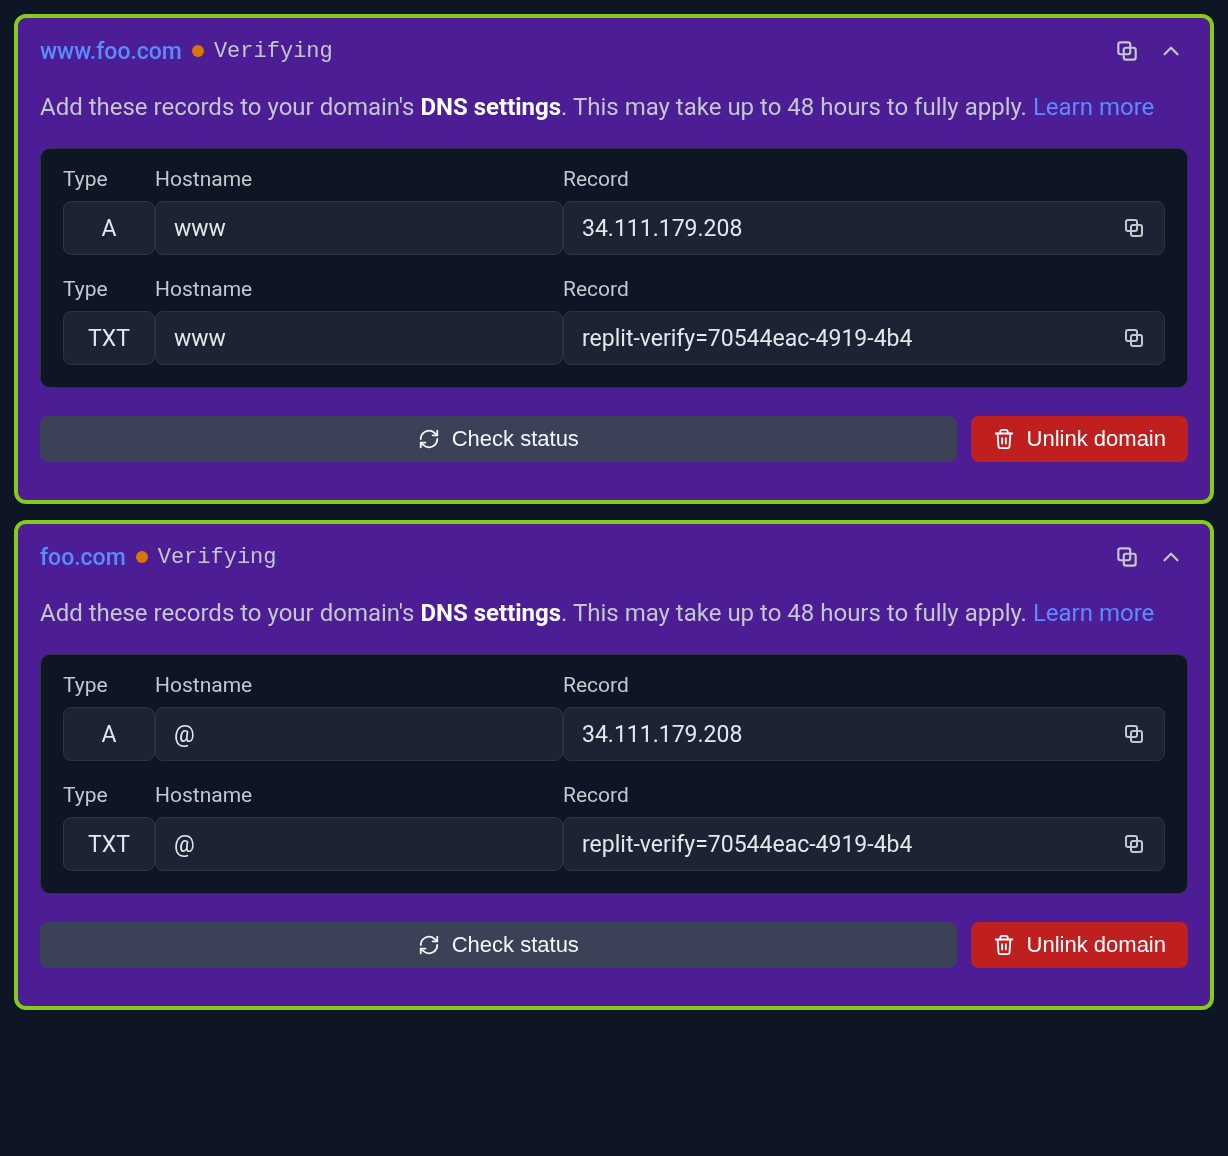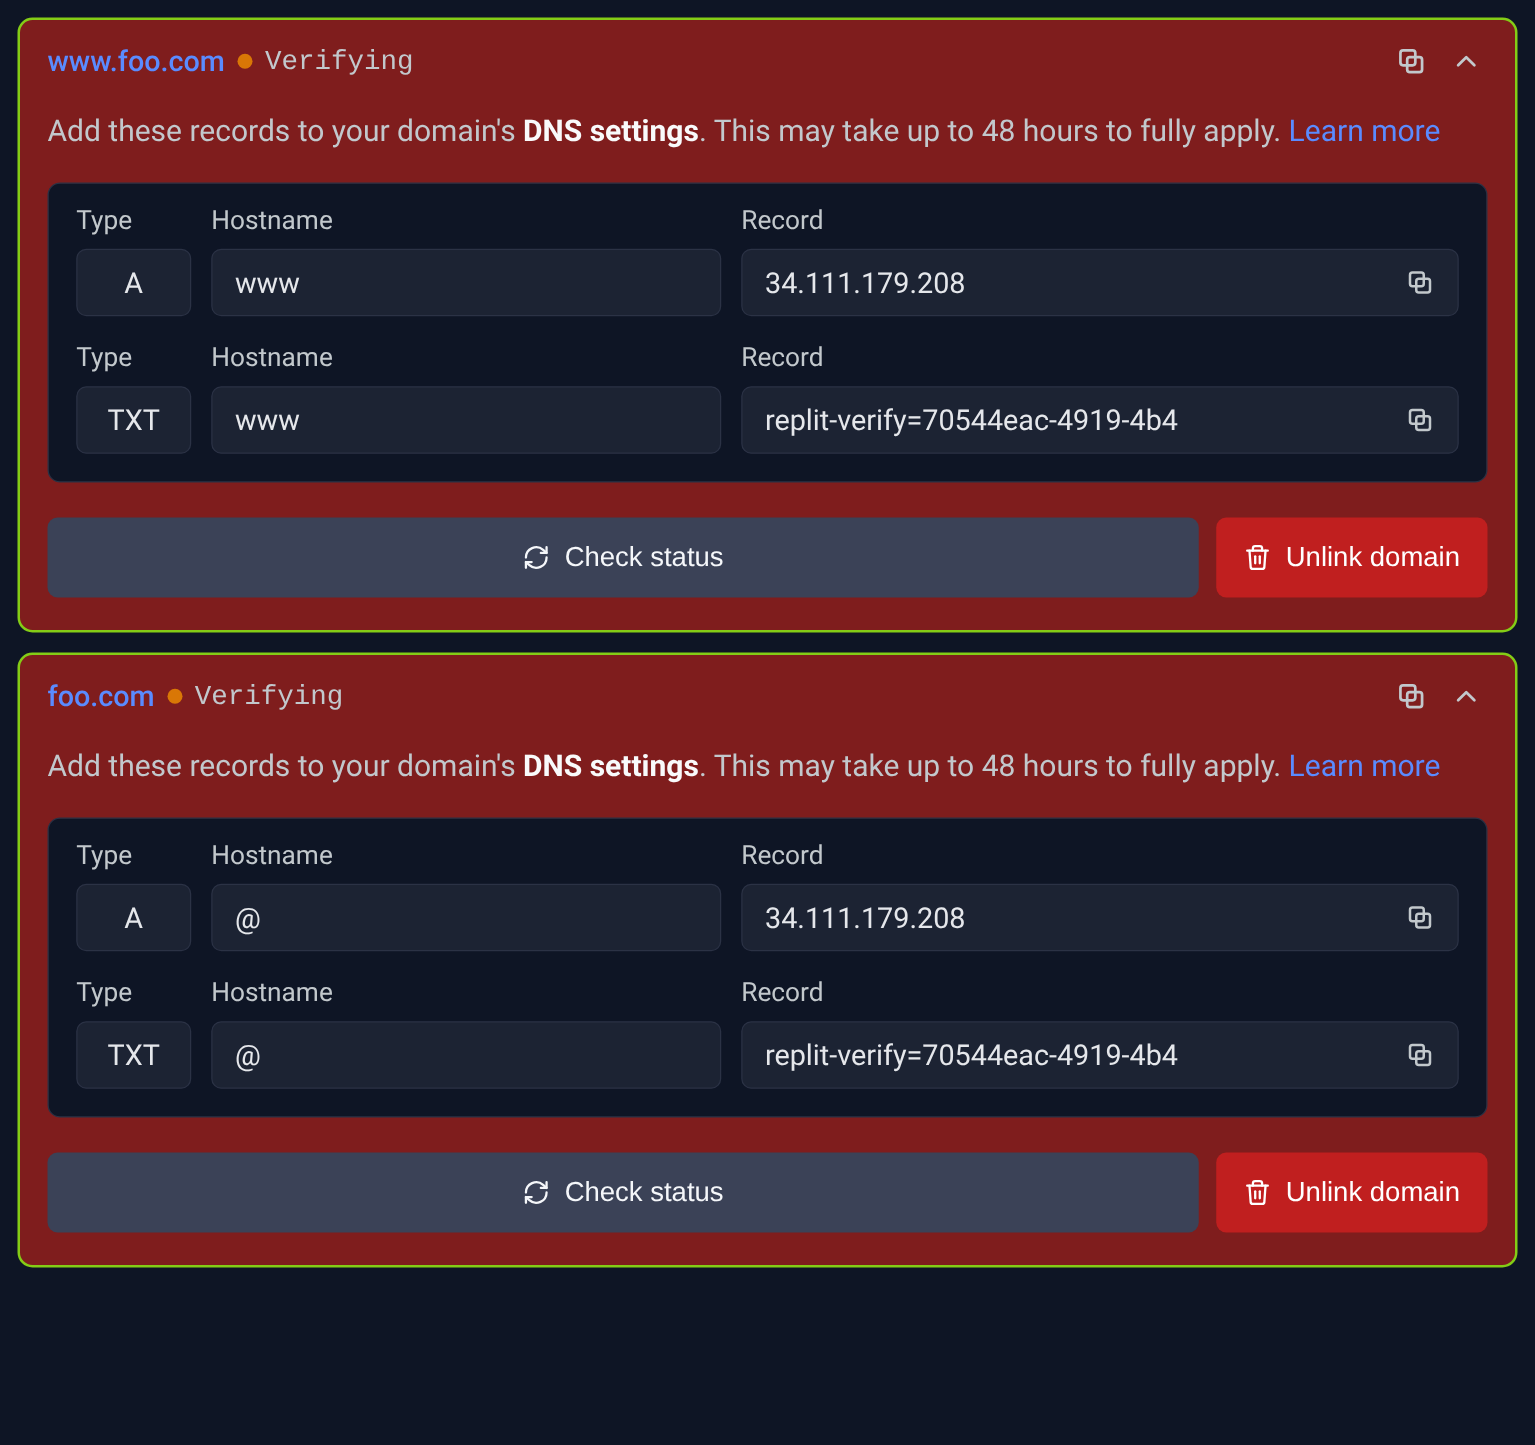--- a/index.html
+++ b/index.html
@@ -5,24 +5,24 @@
   * { box-sizing: border-box; margin: 0; padding: 0; }
   body {
     background: #0e1525;
     font-family: -apple-system, BlinkMacSystemFont, "Segoe UI", Roboto, sans-serif;
     padding: 14px;
     color: #e5e7eb;
     font-size: 22px;
     width: 1228px;
   }
   .domain-card {
-    background: #7f1d1d;
-    border: 2px solid #84cc16;
+    background: #4c1d95;
+    border: 4px solid #84cc16;
     border-radius: 12px;
-    padding: 16px 22px 26px 22px;
+    padding: 16px 22px 38px 22px;
     margin-bottom: 16px;
   }
   .card-header {
     display: flex;
     align-items: center;
     gap: 10px;
     margin-bottom: 18px;
   }
   .domain-link {
     color: #5a8bff;
@@ -63,21 +63,20 @@
   .learn-more { color: #5a8bff; cursor: pointer; text-align: center; }
   .records-box {
     background: #0e1525;
     border: 1px solid #2b3245;
     border-radius: 10px;
     padding: 18px 22px 22px 22px;
   }
   .record-row {
     display: grid;
     grid-template-columns: 92px 408px 1fr;
-    gap: 16px;
     margin-bottom: 22px;
   }
   .record-row:last-child { margin-bottom: 0; }
   .field-label {
     color: #c2c8cc;
     font-size: 21px;
     margin-bottom: 10px;
     display: block;
   }
   .field-value {
@@ -109,21 +108,21 @@
     padding: 0 0 0 12px;
     display: flex;
     align-items: center;
   }
   .actions {
     display: flex;
     gap: 14px;
     margin-top: 28px;
   }
   .btn {
-    height: 64px;
+    height: 46px;
     border-radius: 8px;
     display: flex;
     align-items: center;
     justify-content: center;
     gap: 12px;
     font-size: 22px;
     font-weight: 500;
     cursor: pointer;
     border: none;
   }

